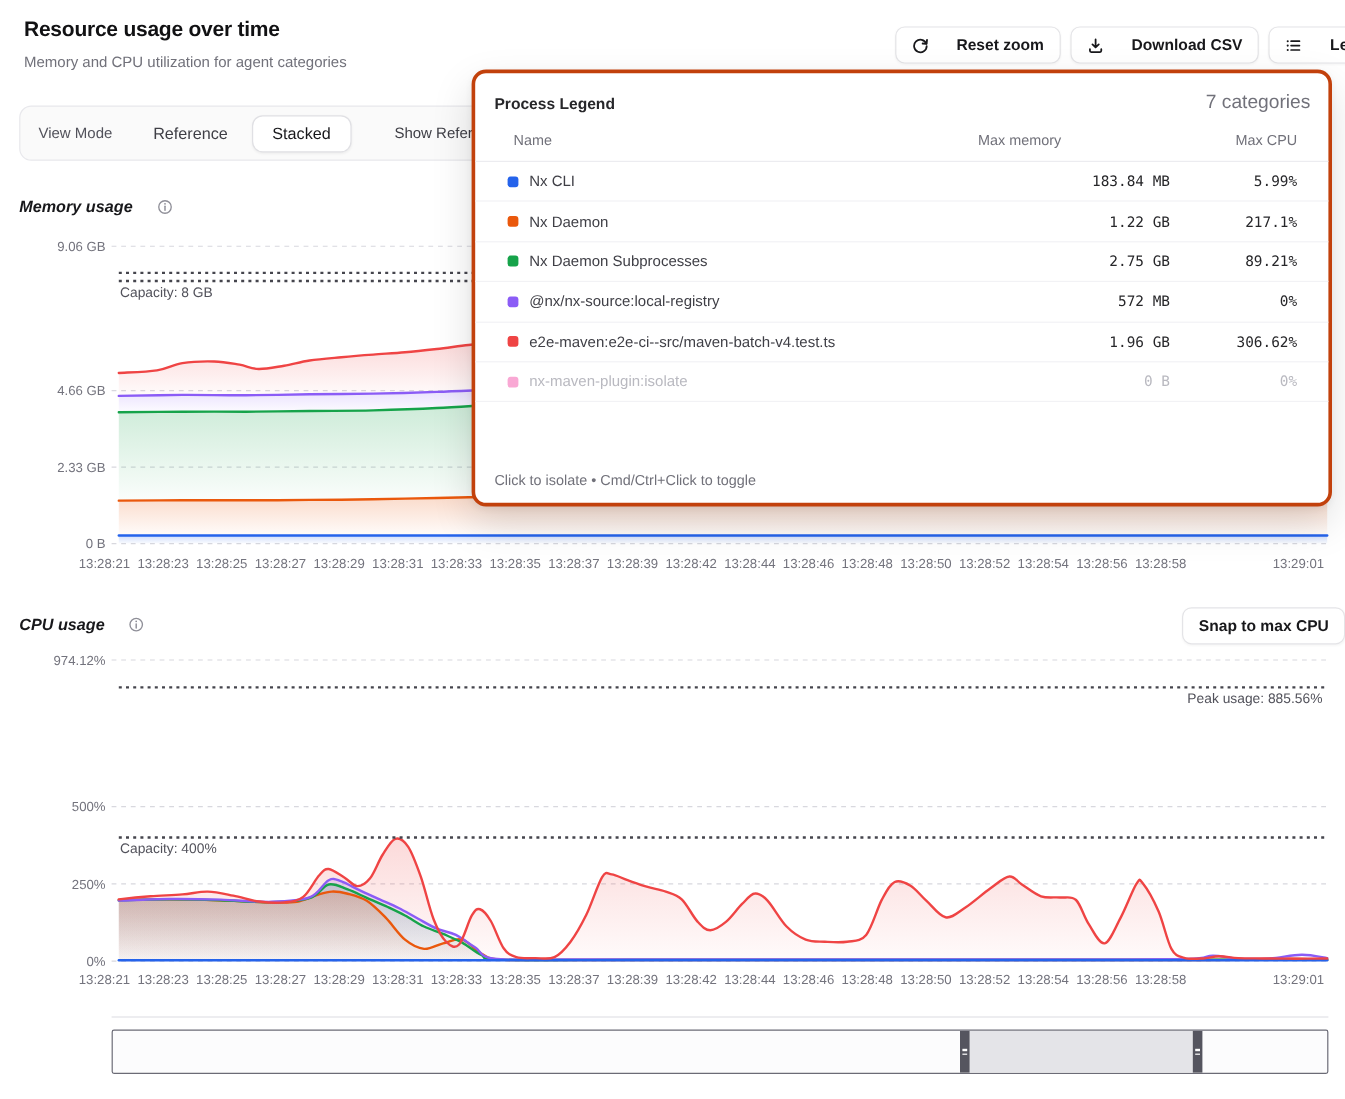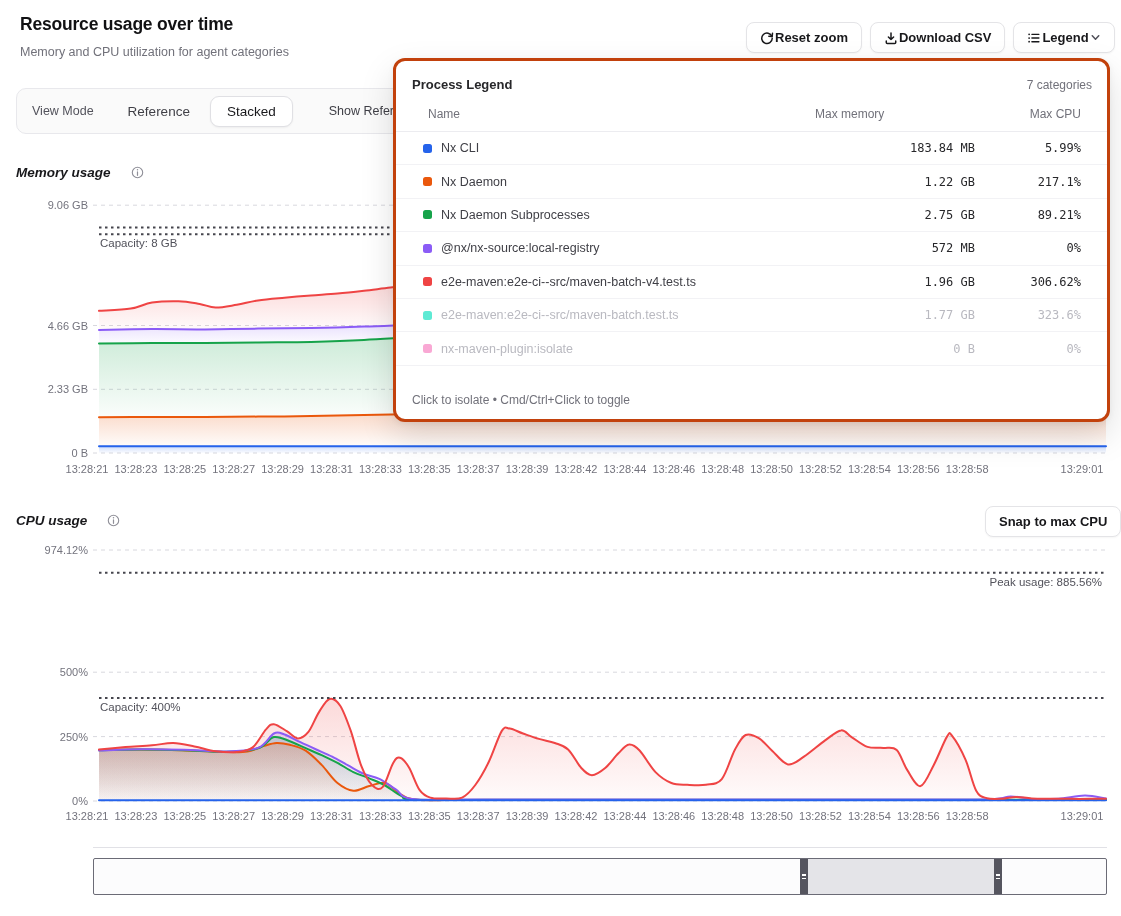--- a/index.html
+++ b/index.html
@@ -6,21 +6,21 @@
   html,body { background:#fff; }
   .page {
     position:relative; width:1121px; height:898px; overflow:hidden;
     font-family:"Liberation Sans", sans-serif; color:#18181b; background:#fff;
   }
   
   .page-title { position:absolute; left:20px; top:14px; font-size:17.5px; font-weight:700; color:#111113; letter-spacing:-.2px; }
   .page-subtitle { position:absolute; left:20px; top:45px; font-size:12.5px; color:#71717a; }
   .header-actions { position:absolute; left:746px; top:22px; display:flex; gap:8px; z-index:5; }
   .btn {
-    display:inline-flex; align-items:center; gap:1px; padding:7px 13px;
+    display:inline-flex; align-items:center; gap:23px; padding:7px 13px;
     background:#fff; border:1px solid #e4e4e7; border-radius:8px;
     font-family:"Liberation Sans", sans-serif; font-size:13px; font-weight:700; color:#18181b;
     box-shadow:0 1px 2px rgba(0,0,0,.04); cursor:pointer; white-space:nowrap;
   }
   .btn svg { flex:none; }
   
   .toolbar {
     position:absolute; left:16px; top:88px; width:1089px; height:46px;
     background:#fafafa; border:1px solid #e8e8ec; border-radius:10px;
     display:flex; align-items:center; z-index:1;
@@ -41,21 +41,21 @@
   .chart-svg text.ref  { font-family:"Liberation Sans", sans-serif; font-size:11.5px; fill:#52525b; }
   
   .legend-panel {
     position:absolute; left:393px; top:58px; width:717px; height:364px;
     background:#fff; border:3px solid #c2410c; border-radius:12px;
     box-shadow:0 14px 34px rgba(0,0,0,.13), 0 2px 6px rgba(0,0,0,.05);
     z-index:20; display:flex; flex-direction:column;
   }
   .lp-head { display:flex; justify-content:space-between; align-items:center; padding:16px 15px 13px 16px; }
   .lp-title { font-size:13px; font-weight:700; color:#27272a; }
-  .lp-count { font-size:12px; color:#71717a; }
+  .lp-count { font-size:16px; color:#71717a; }
   .lp-cols { display:flex; align-items:center; padding:2px 26px 10px 32px; font-size:12px; color:#71717a; border-bottom:1px solid #ececf0; }
   .lp-col-name { flex:1; }
   .lp-col-mem { width:160px; }
   .lp-col-cpu { width:106px; text-align:right; }
   .lp-rows { flex:1; }
   .lrow { display:flex; align-items:center; height:33.4px; padding:0 26px 0 27px; border-bottom:1px solid #f2f2f5; cursor:pointer; }
   .sw { width:9px; height:9px; border-radius:2.5px; margin-right:9px; flex:none; }
   .lname { flex:1; font-size:12.5px; color:#3f3f46; white-space:nowrap; overflow:hidden; }
   .lval { width:160px; text-align:right; font-family:"DejaVu Sans Mono", monospace; font-size:12px; color:#27272a; }
   .lval.cpu { width:106px; }
@@ -332,26 +332,20 @@
           <span class="lval">572 MB</span>
           <span class="lval cpu">0%</span>
         </div>
         <div class="lrow">
           <span class="sw" style="background: rgb(239, 68, 68);"></span>
           <span class="lname">e2e-maven:e2e-ci--src/maven-batch-v4.test.ts</span>
           <span class="lval">1.96 GB</span>
           <span class="lval cpu">306.62%</span>
         </div>
         <div class="lrow dim">
-          <span class="sw" style="background: rgb(94, 234, 212);"></span>
-          <span class="lname">e2e-maven:e2e-ci--src/maven-batch.test.ts</span>
-          <span class="lval">1.77 GB</span>
-          <span class="lval cpu">323.6%</span>
-        </div>
-        <div class="lrow dim">
           <span class="sw" style="background: rgb(249, 168, 212);"></span>
           <span class="lname">nx-maven-plugin:isolate</span>
           <span class="lval">0 B</span>
           <span class="lval cpu">0%</span>
         </div>
       </div>
     <div class="lp-foot">Click to isolate • Cmd/Ctrl+Click to toggle</div>
   </div>
 
 </div>

